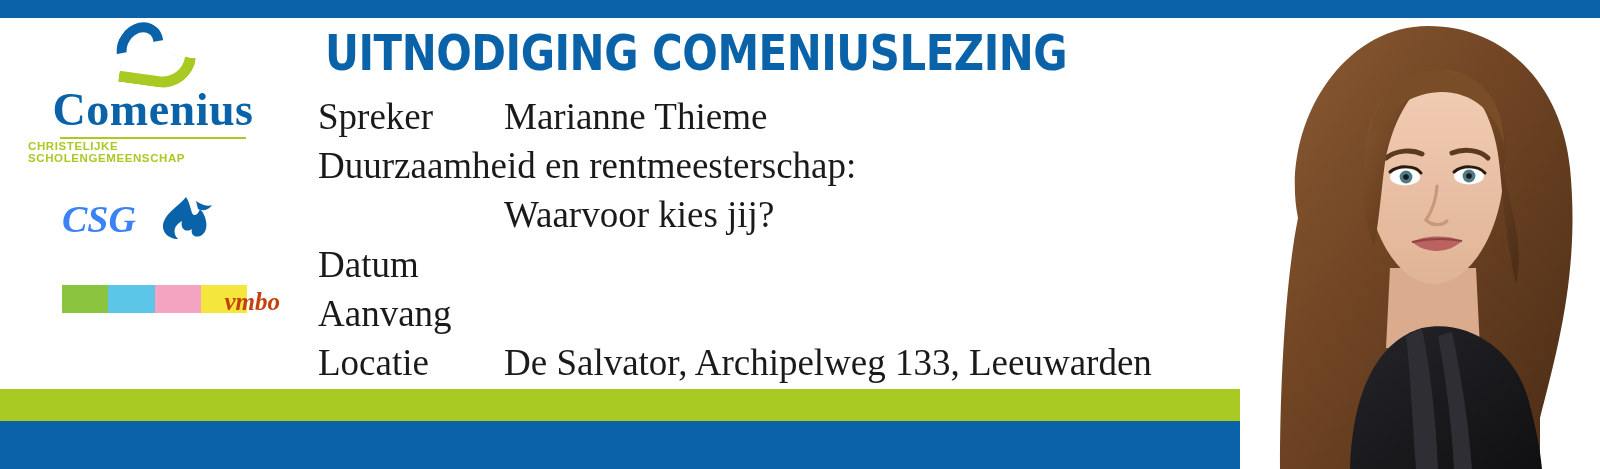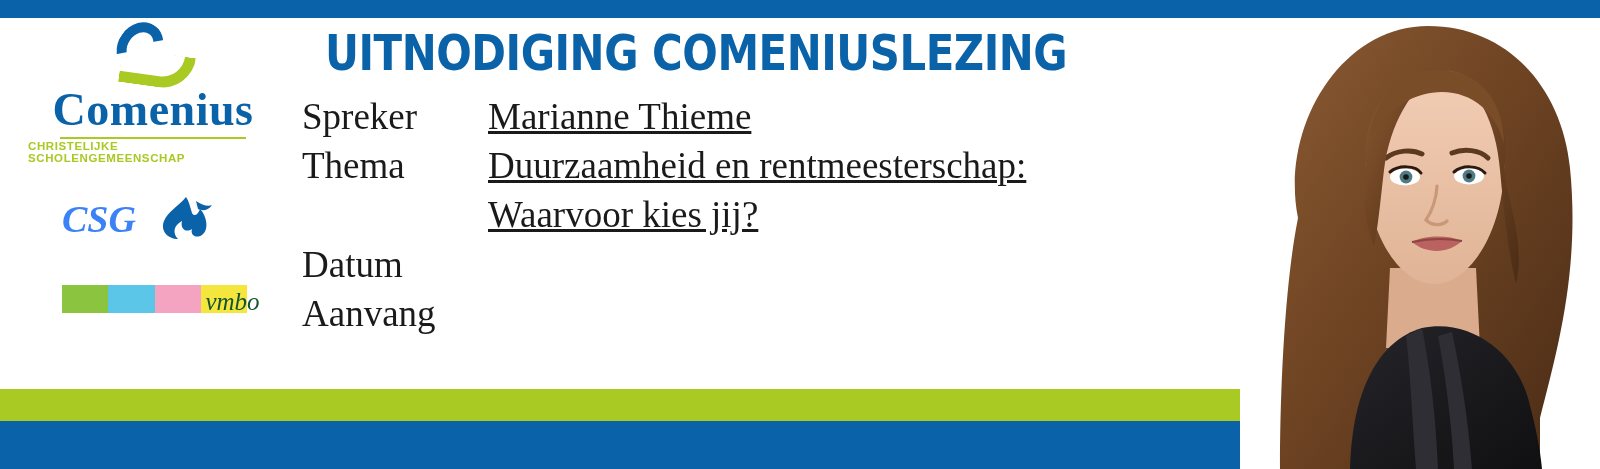--- a/index.html
+++ b/index.html
@@ -164,63 +164,63 @@
     width: 185px;
     height: 28px;
     display: flex;
   }
   .csg-swatches > div { flex: 1; height: 100%; }
   .csg-vmbo {
     position: absolute;
     left: 155px;
     top: 95px;
     width: 95px;
-    text-align: center;
+    text-align: right;
     font-family: "Liberation Serif", serif;
     font-size: 25px;
-    font-weight: normal;
+    font-weight: bold;
     font-style: italic;
-    color: #14532d;
+    color: #c2410c;
   }
   
   .headline {
     position: absolute;
     left: 325px;
     top: 24px;
     font-family: "DejaVu Sans", sans-serif;
     font-size: 50px;
     font-weight: bold;
     font-stretch: condensed;
     color: #0a62a8;
     letter-spacing: -0.5px;
     transform: scaleX(0.93);
     transform-origin: left center;
     white-space: nowrap;
   }
   
   .details {
     position: absolute;
-    left: 302px;
+    left: 318px;
     top: 92px;
     width: 960px;
   }
   .row {
     display: flex;
     align-items: baseline;
     font-family: "Liberation Serif", serif;
     font-size: 37px;
     color: #1a1a1a;
     line-height: 1.33;
     white-space: nowrap;
   }
   .row .label {
     width: 186px;
     flex: 0 0 186px;
   }
-  .row .value { flex: 1 1 auto; text-decoration: underline; }
+  .row .value { flex: 1 1 auto; }
   .row.continuation .label { visibility: hidden; }
 
   
   .portrait {
     position: absolute;
     right: 0;
     top: 18px;
     width: 360px;
     height: 451px;
     overflow: hidden;
@@ -265,37 +265,40 @@
   <div class="headline">UITNODIGING COMENIUSLEZING</div>
 
   <div class="details">
 
     <div class="row">
       <div class="label">Spreker</div>
       <div class="value">Marianne Thieme</div>
     </div>
 
     <div class="row">
-      <div class="label">Thema</div>
       <div class="value">Duurzaamheid en rentmeesterschap:</div>
     </div>
 
     <div class="row continuation">
       <div class="label">Thema</div>
       <div class="value">Waarvoor kies jij?</div>
     </div>
 
     <div class="row">
       <div class="label">Datum</div>
     </div>
 
     <div class="row">
       <div class="label">Aanvang</div>
     </div>
 
+    <div class="row">
+      <div class="label">Locatie</div>
+      <div class="value">De Salvator, Archipelweg 133, Leeuwarden</div>
+    </div>
 
   </div>
 
   <div class="green-bar"></div>
   <div class="bottom-bar"></div>
 
   <div class="portrait">
     <svg width="360" height="451" viewBox="0 0 360 451">
       <defs>
         <linearGradient id="hairG" x1="0" y1="0" x2="1" y2="1">

